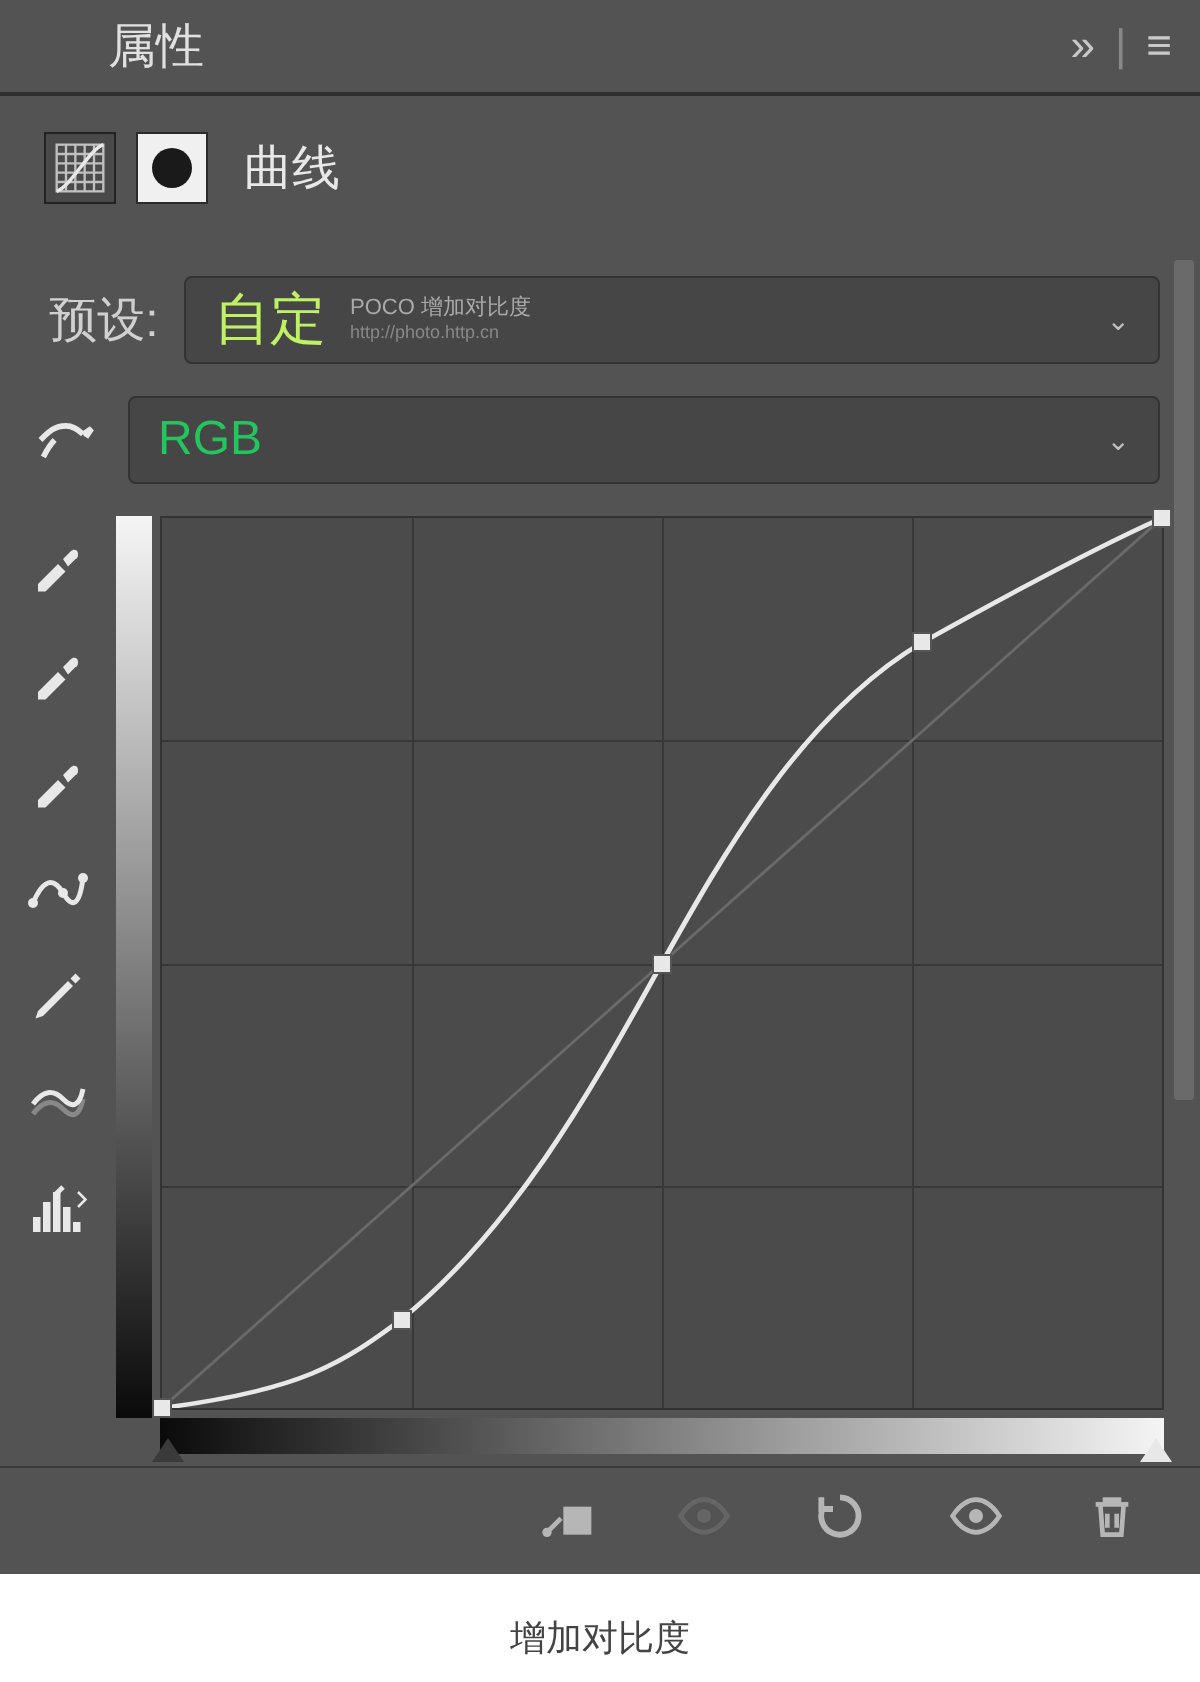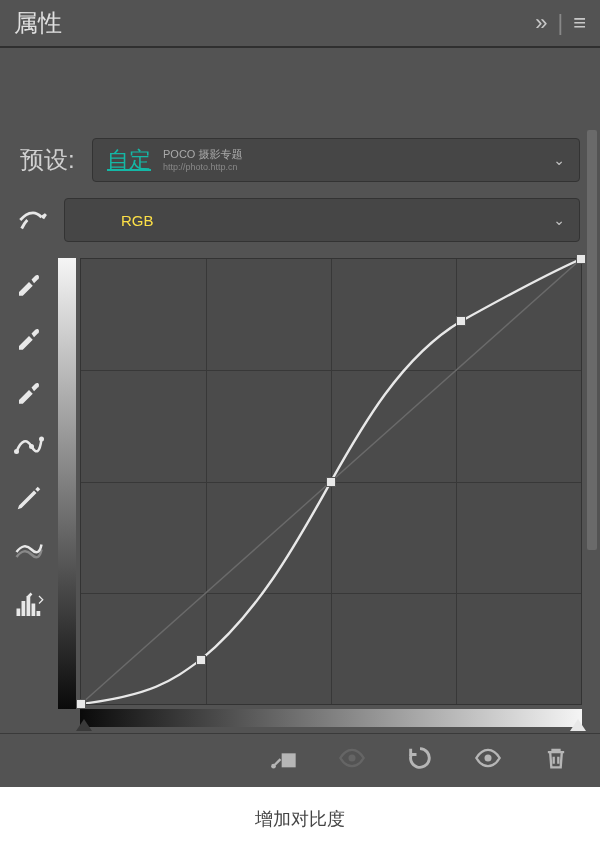--- a/index.html
+++ b/index.html
@@ -1,42 +1,42 @@
 <!DOCTYPE html>
 <html><head>
   <meta charset="utf-8">
   <style>
     * { box-sizing: border-box; margin: 0; padding: 0; }
     body { background: #ffffff; font-family: "Microsoft YaHei", Arial, sans-serif; width: 600px; }
     .panel { background: #535353; width: 600px; height: 787px; position: relative; color: #d5d5d5; }
     .panel-header { height: 48px; border-bottom: 2px solid #2f2f2f; display: flex; align-items: center; padding: 0 14px; }
-    .panel-title { font-size: 24px; color: #e0e0e0; }
+    .panel-title { font-size: 24px; color: #e0e0e0; margin-left: 40px; }
     .header-right { margin-left: auto; display: flex; align-items: center; gap: 10px; }
     .expand-icon, .menu-icon { color: #c8c8c8; font-size: 22px; }
     .sep { color: #888; font-size: 22px; }
     .row-icons { display: flex; align-items: center; gap: 10px; padding: 18px 14px 12px 22px; }
     .icon-box { width: 36px; height: 36px; border: 1px solid #2a2a2a; display: flex; align-items: center; justify-content: center; background: #535353; }
     .icon-box.active { border: 1px solid #222; background: #4a4a4a; }
     .grid-icon svg { width: 28px; height: 28px; }
     .mask-icon { background: #f0f0f0; width: 34px; height: 34px; display: flex; align-items: center; justify-content: center; }
     .mask-circle { width: 20px; height: 20px; border-radius: 50%; background: #1a1a1a; }
     .curves-label { font-size: 24px; margin-left: 8px; color: #e8e8e8; }
     .body { position: absolute; top: 130px; left: 0; right: 0; bottom: 0; }
     .preset-row { display: flex; align-items: center; padding: 8px 20px; gap: 8px; }
-    .preset-label { font-size: 24px; color: #d0d0d0; width: 64px; }
+    .preset-label { font-size: 24px; color: #d0d0d0; width: 64px; text-align: center; }
     .preset-select { flex: 1; height: 44px; background: #464646; border: 1px solid #333; border-radius: 4px; display: flex; align-items: center; padding: 0 14px; position: relative; }
-    .preset-select-text { font-size: 22px; color: #14b8a6; text-decoration: underline; }
+    .preset-select-text { font-size: 28px; color: #bef264; }
     .watermark { font-size: 11px; color: #aaa; margin-left: 12px; line-height: 1.1; }
     .watermark .wm2 { color: #888; font-size: 9px; }
     .chev { margin-left: auto; color: #c0c0c0; font-size: 14px; }
     .channel-row { display: flex; align-items: center; padding: 8px 20px 8px 12px; gap: 10px; }
     .hand-icon { width: 42px; height: 42px; display: flex; align-items: center; justify-content: center; }
     .hand-icon svg { width: 34px; height: 34px; fill: #e8e8e8; }
     .channel-select { flex: 1; height: 44px; background: #464646; border: 1px solid #333; border-radius: 4px; display: flex; align-items: center; padding: 0 14px; }
-    .channel-select-text { font-size: 15px; color: #fde047; margin-left: 42px; }
+    .channel-select-text { font-size: 24px; color: #22c55e; }
     .auto-btn { height: 44px; padding: 0 18px; background: #595959; border: 1px solid #333; border-radius: 4px; font-size: 22px; color: #e8e8e8; cursor: pointer; }
     .curve-area { position: absolute; top: 128px; left: 0; right: 10px; bottom: 50px; display: flex; }
     .tool-column { width: 58px; display: flex; flex-direction: column; align-items: center; gap: 18px; padding-top: 6px; }
     .tool-btn { width: 36px; height: 36px; display: flex; align-items: center; justify-content: center; }
     .tool-btn svg { width: 30px; height: 30px; fill: #e8e8e8; }
     .curve-canvas { flex: 1; position: relative; margin-right: 8px; }
     .vgrad { position: absolute; left: 0; top: 0; width: 18px; bottom: 28px; background: linear-gradient(to bottom, #f5f5f5, #0a0a0a); }
     .hgrad { position: absolute; left: 22px; right: 0; bottom: 10px; height: 18px; background: linear-gradient(to right, #0a0a0a, #f5f5f5); }
     .grid { position: absolute; left: 22px; right: 0; top: 0; bottom: 32px; background: #4b4b4b; border: 1px solid #333; }
     .grid-line { position: absolute; background: #383838; }
@@ -61,29 +61,44 @@
 
   <div class="panel-header">
     <span class="panel-title">属性</span>
     <div class="header-right">
       <span class="expand-icon">»</span>
       <span class="sep">|</span>
       <span class="menu-icon">≡</span>
     </div>
   </div>
 
+  <div class="row-icons">
+    <div class="icon-box active grid-icon">
+      <svg viewBox="0 0 24 24">
+          <rect x="2" y="2" width="20" height="20" fill="none" stroke="#c0c0c0" stroke-width="1"></rect>
+          <path d="M2 6h20M2 10h20M2 14h20M2 18h20M6 2v20M10 2v20M14 2v20M18 2v20" stroke="#c0c0c0" stroke-width="1"></path>
+          <path d="M2 22 C8 20 16 4 22 2" stroke="#e8e8e8" stroke-width="1.5" fill="none"></path>
+        </svg>
+    </div>
+    <div class="icon-box">
+      <div class="mask-icon">
+          <div class="mask-circle"></div>
+        </div>
+    </div>
+    <span class="curves-label">曲线</span>
+  </div>
 
   <div class="body">
 
     <div class="preset-row">
       <span class="preset-label">预设:</span>
       <div class="preset-select">
         <span class="preset-select-text">自定</span>
         <span class="watermark">
-          <span>POCO 摄影专题</span><br>
+          <span>POCO 增加对比度</span><br>
           <span class="wm2">http://photo.http.cn</span>
         </span>
         <span class="chev">⌄</span>
       </div>
     </div>
 
     <div class="channel-row">
       <div class="hand-icon">
         <svg viewBox="0 0 24 24">
             <path d="M3 12c3-3 5-5 9-5 2 0 4 1 6 3M18 10l3-2-2 3" stroke="#e8e8e8" stroke-width="2" fill="none"></path>

